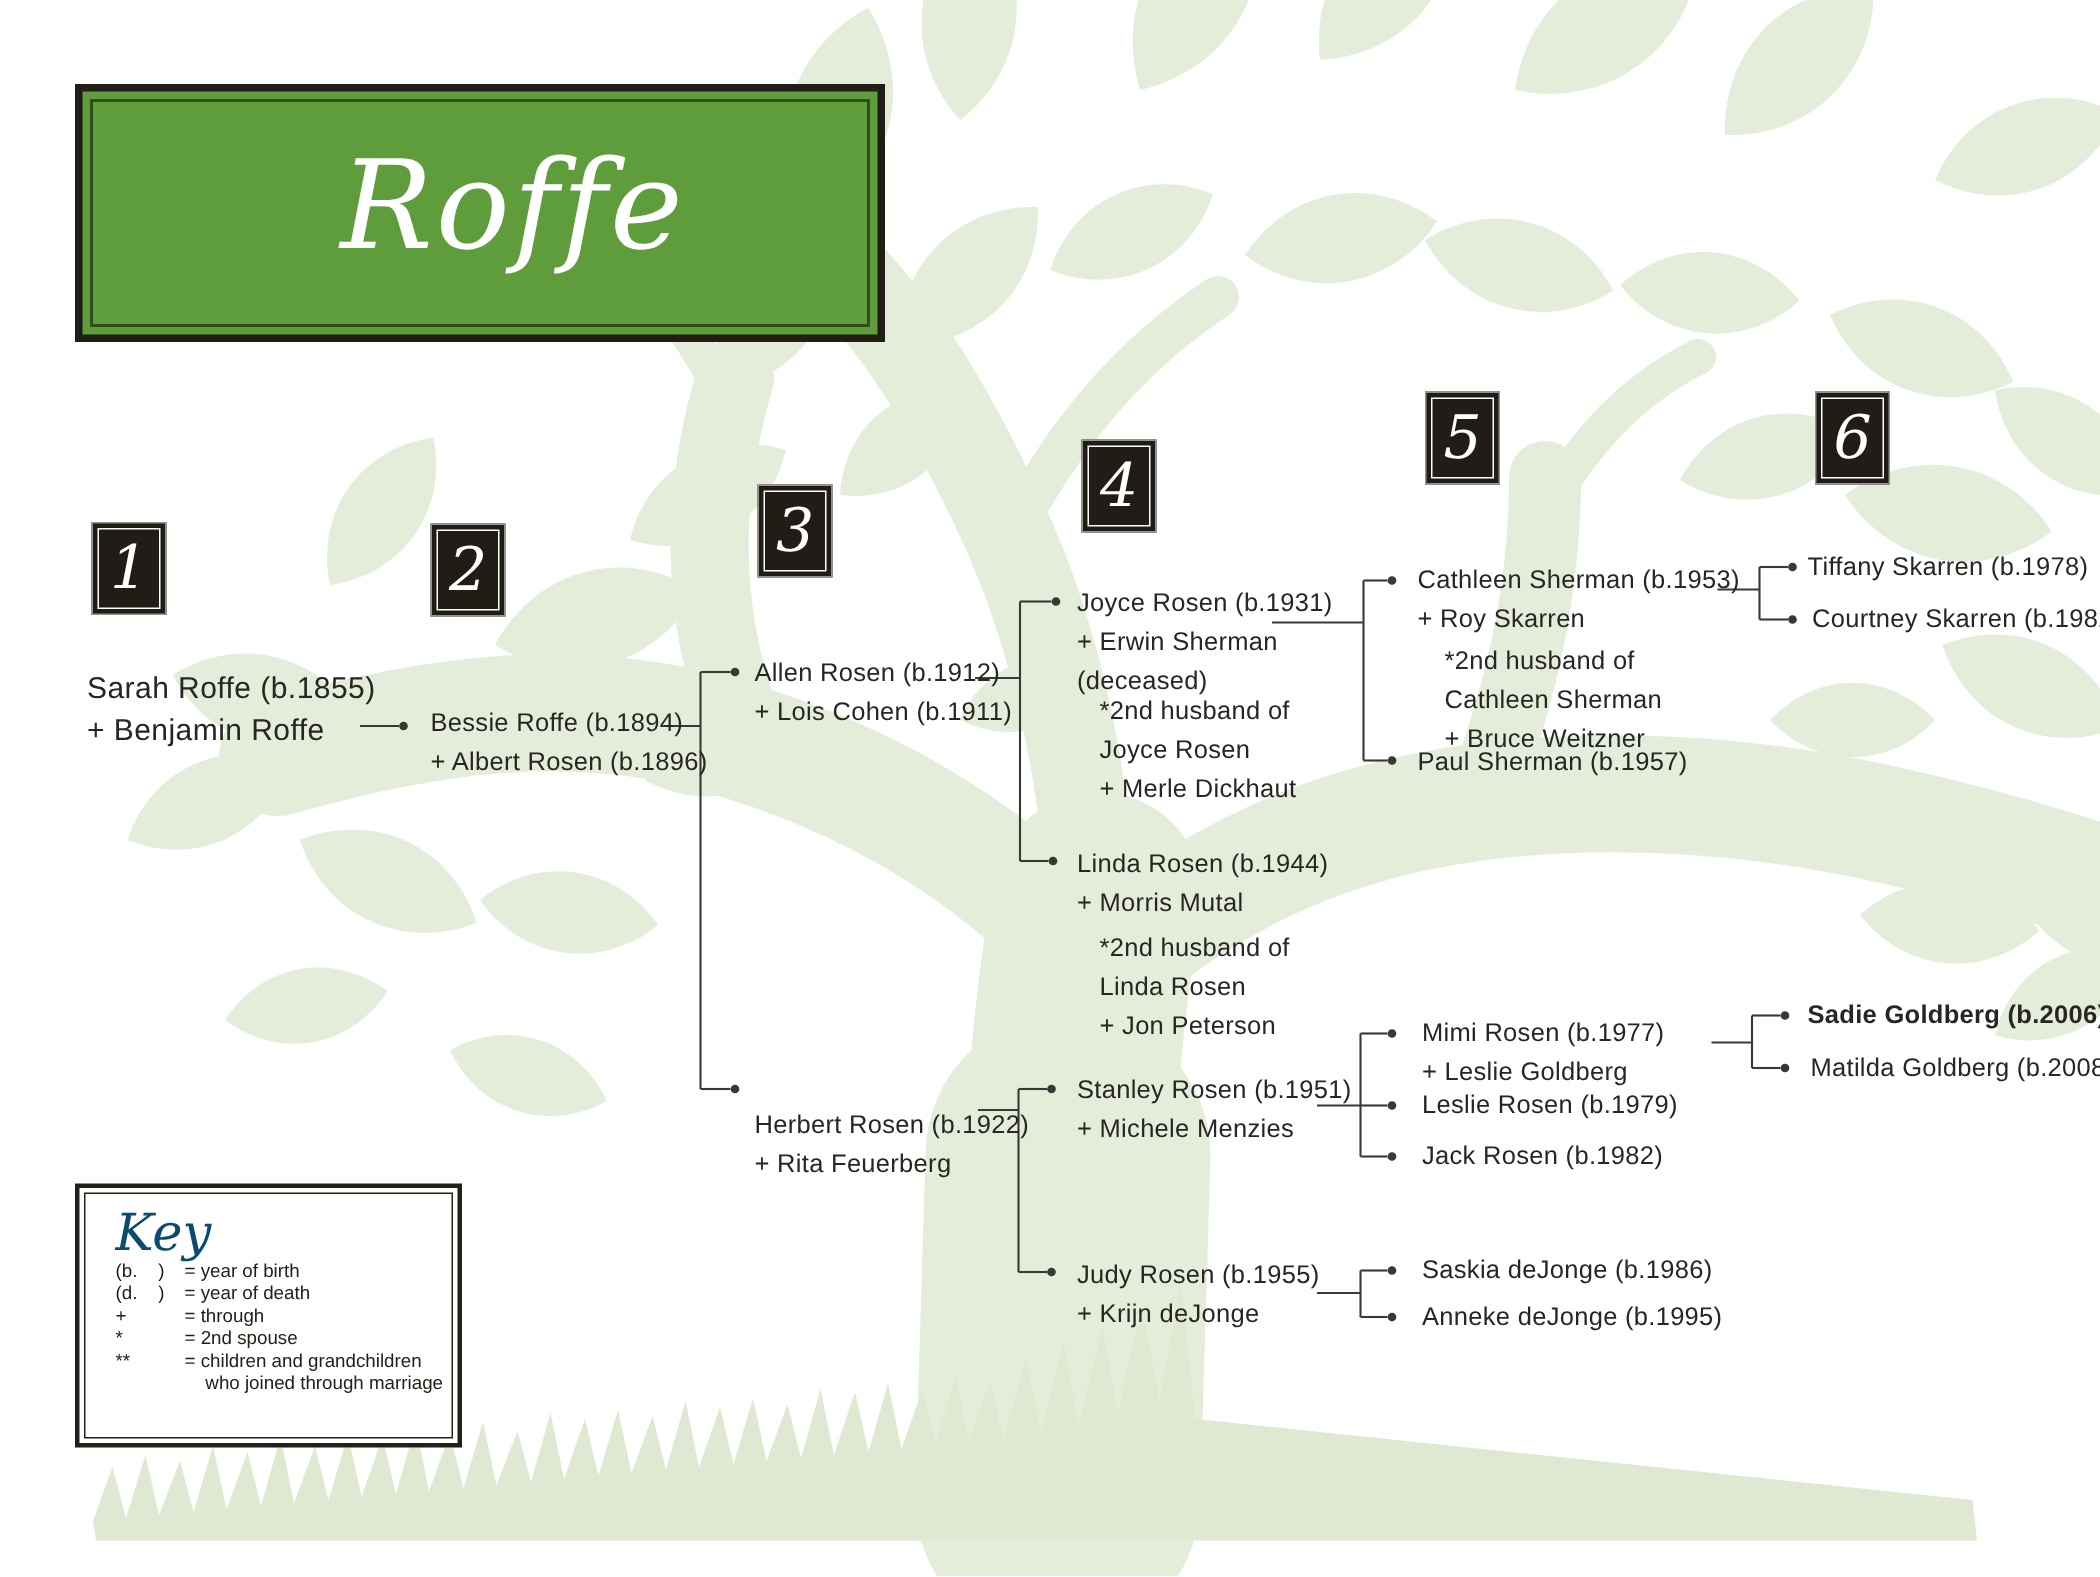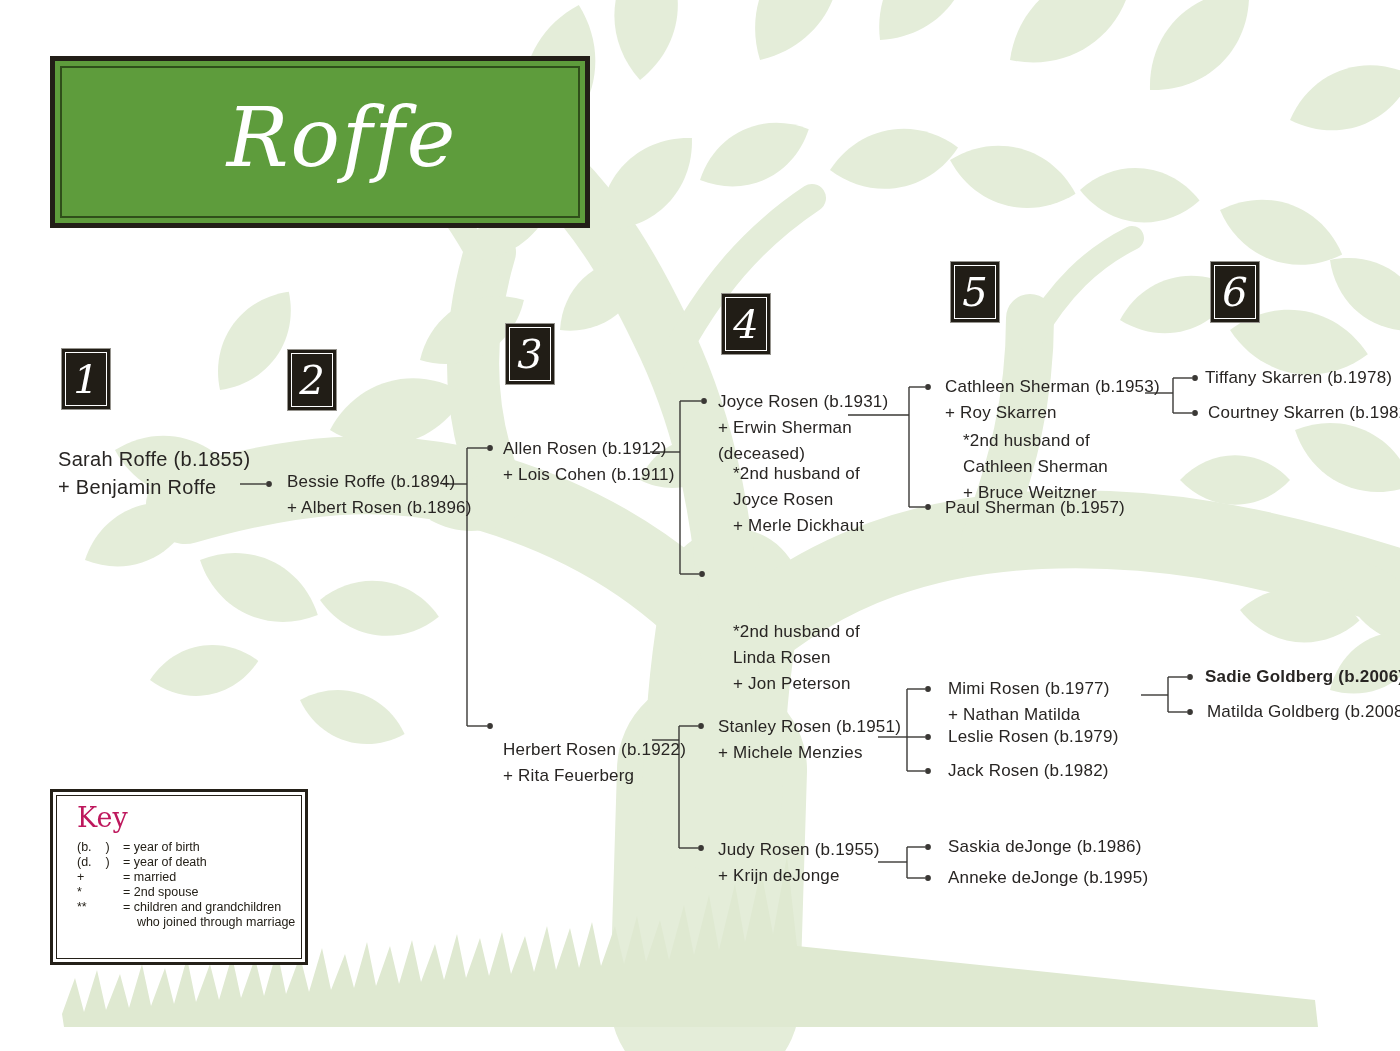--- a/index.html
+++ b/index.html
@@ -64,21 +64,21 @@
   #n-matilda{left:1207px;top:699px;}
 
   
   .keybox{
     position:absolute;left:50px;top:789px;width:258px;height:176px;z-index:2;
     background:#ffffff;border:3px solid #242018;box-sizing:border-box;
   }
   .keybox::after{content:"";position:absolute;inset:3px;border:1px solid #242018;pointer-events:none;}
   .keybox .ktitle{
     position:absolute;left:24px;top:10px;
-    font-family:"DejaVu Serif",serif;font-size:27px;color:#be185d;
+    font-family:"DejaVu Serif",serif;font-style:italic;font-size:34px;color:#0c4a6e;
   }
   .legend{position:absolute;left:24px;top:48px;font-size:12.5px;line-height:15px;color:#242018;}
   .lrow{display:flex;}
   .lrow .sym{width:46px;white-space:pre;flex:none;}
   .lrow .def{white-space:pre;}
 </style>
 </head>
 <body>
 
 <div class="canvas">
@@ -257,20 +257,24 @@
   <div class="node" id="n-joyce">
     <span class="ln">Joyce Rosen (b.1931)</span>
     <span class="ln">+ Erwin Sherman</span>
     <span class="ln">(deceased)</span>
   </div>
   <div class="node" id="n-joyce2">
     <span class="ln">*2nd husband of</span>
     <span class="ln">Joyce Rosen</span>
     <span class="ln">+ Merle Dickhaut</span>
   </div>
+  <div class="node" id="n-linda">
+    <span class="ln">Linda Rosen (b.1944)</span>
+    <span class="ln">+ Morris Mutal</span>
+  </div>
   <div class="node" id="n-linda2">
     <span class="ln">*2nd husband of</span>
     <span class="ln">Linda Rosen</span>
     <span class="ln">+ Jon Peterson</span>
   </div>
   <div class="node" id="n-stanley">
     <span class="ln">Stanley Rosen (b.1951)</span>
     <span class="ln">+ Michele Menzies</span>
   </div>
   <div class="node" id="n-judy">
@@ -284,21 +288,21 @@
   <div class="node" id="n-cath2">
     <span class="ln">*2nd husband of</span>
     <span class="ln">Cathleen Sherman</span>
     <span class="ln">+  Bruce Weitzner</span>
   </div>
   <div class="node" id="n-paul">
     <span class="ln">Paul Sherman (b.1957)</span>
   </div>
   <div class="node" id="n-mimi">
     <span class="ln">Mimi Rosen (b.1977)</span>
-    <span class="ln">+ Nathan Matilda</span>
+    <span class="ln">+ Leslie Goldberg</span>
   </div>
   <div class="node" id="n-leslie">
     <span class="ln">Leslie Rosen (b.1979)</span>
   </div>
   <div class="node" id="n-jack">
     <span class="ln">Jack Rosen (b.1982)</span>
   </div>
   <div class="node" id="n-saskia">
     <span class="ln">Saskia deJonge (b.1986)</span>
   </div>
@@ -324,21 +328,21 @@
       <div class="lrow">
         <span class="sym">(b.    )</span>
         <span class="def">= year of birth</span>
       </div>
       <div class="lrow">
         <span class="sym">(d.    )</span>
         <span class="def">= year of death</span>
       </div>
       <div class="lrow">
         <span class="sym">+</span>
-        <span class="def">= married</span>
+        <span class="def">= through</span>
       </div>
       <div class="lrow">
         <span class="sym">*</span>
         <span class="def">= 2nd spouse</span>
       </div>
       <div class="lrow">
         <span class="sym">**</span>
         <span class="def">= children and grandchildren
     who joined through marriage</span>
       </div>

